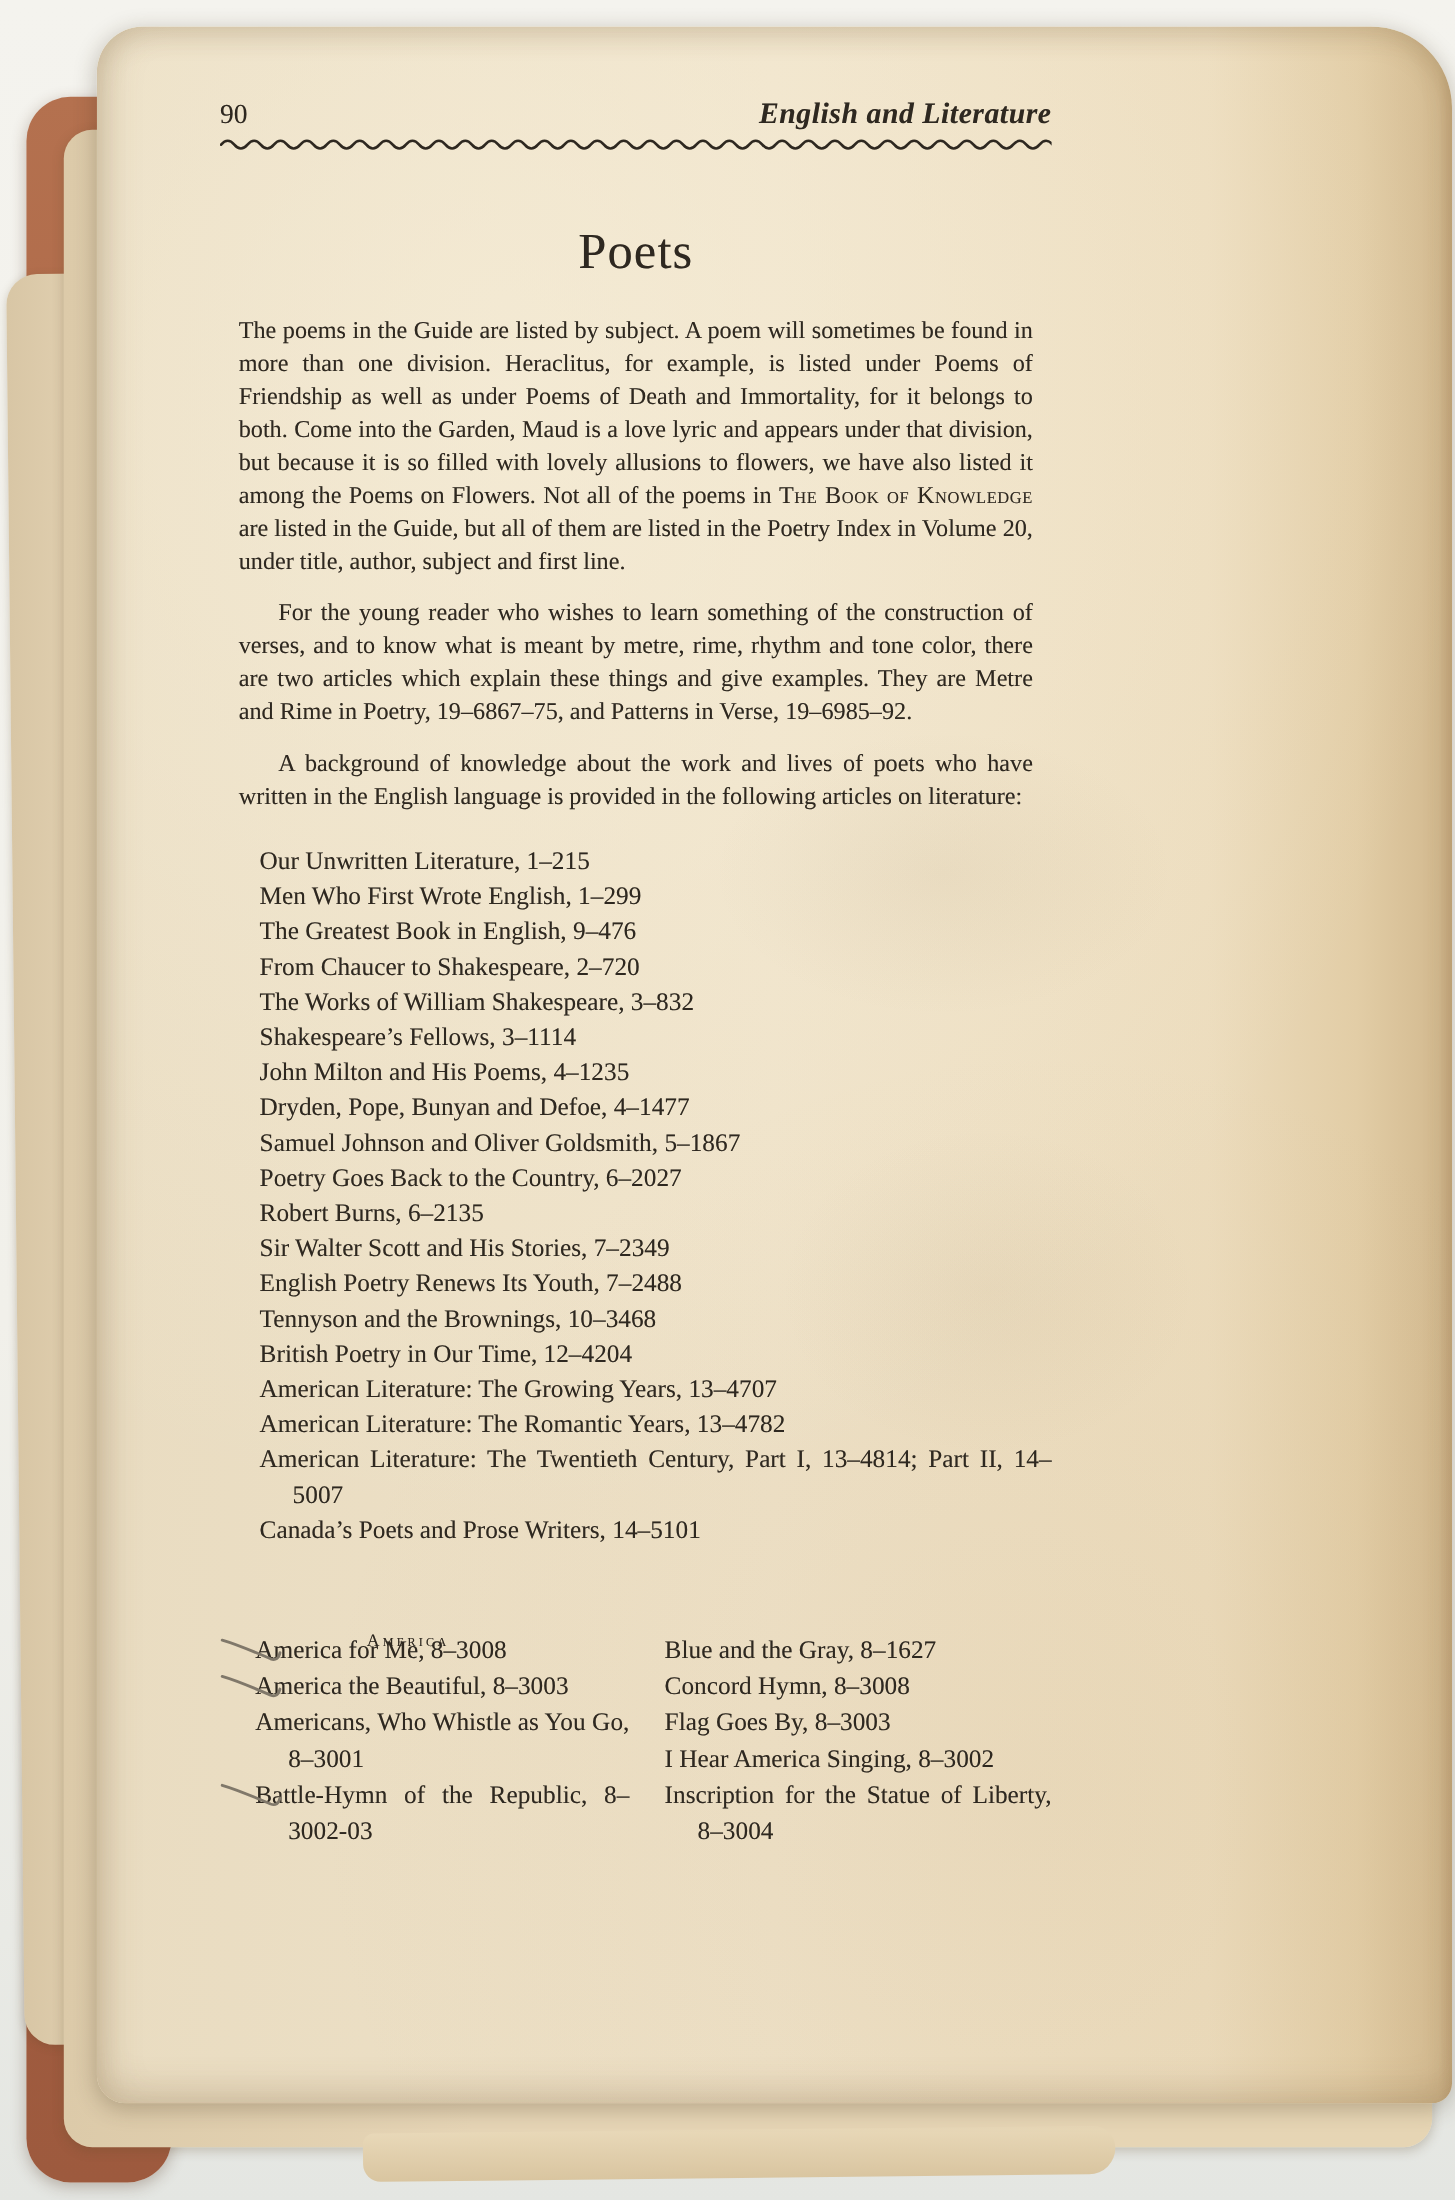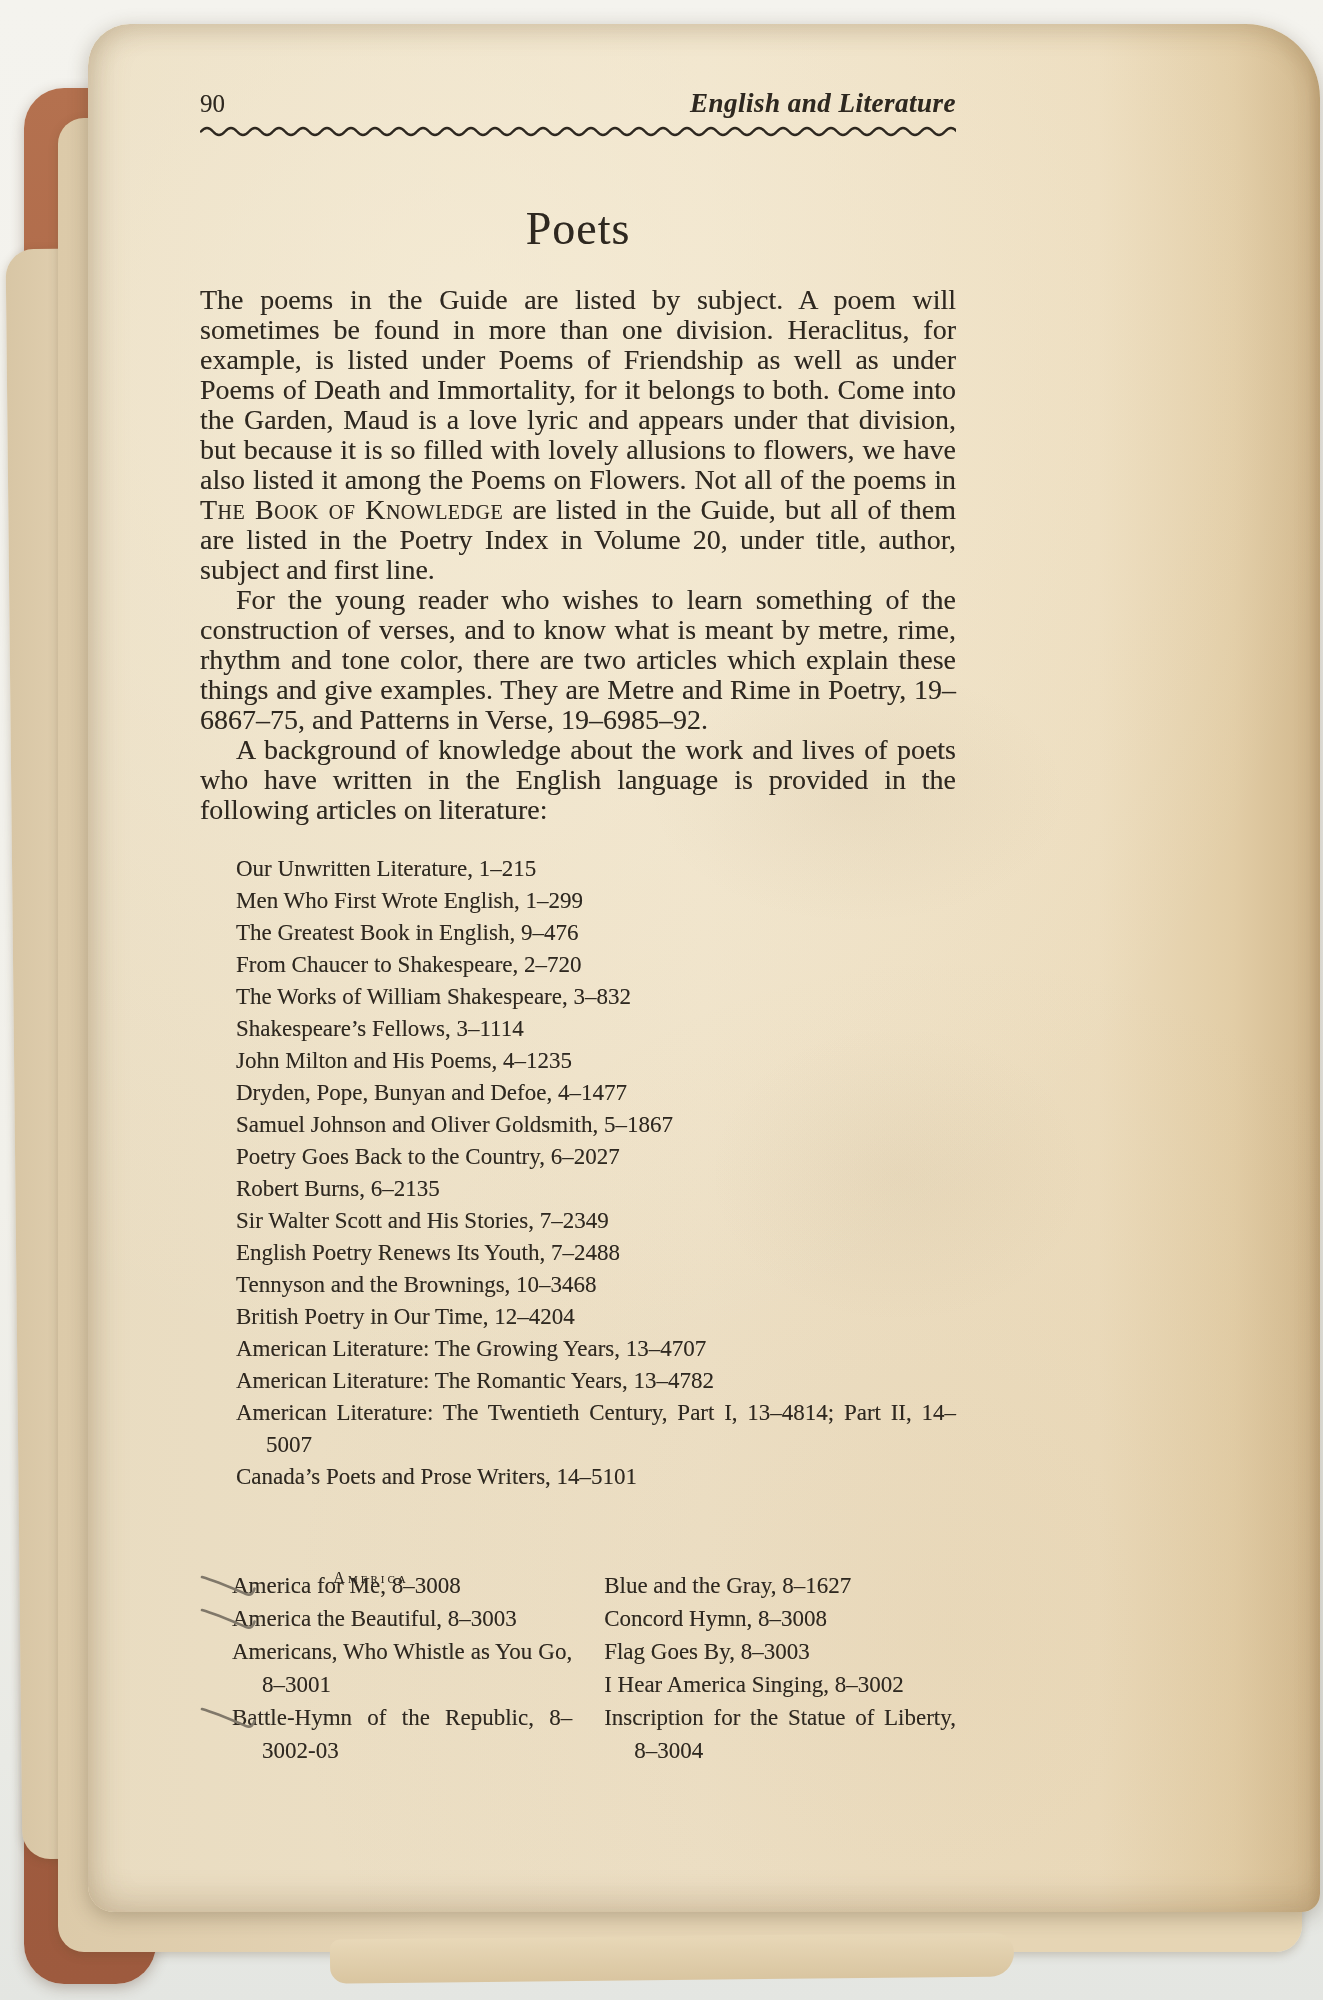--- a/index.html
+++ b/index.html
@@ -32,21 +32,21 @@
   .smudge{position:absolute;border-radius:50%;pointer-events:none;}
   .sm1{left:560px;top:640px;width:420px;height:260px;background:radial-gradient(closest-side,rgba(140,115,75,.07),rgba(140,115,75,0));}
   .sm2{left:620px;top:1000px;width:380px;height:300px;background:radial-gradient(closest-side,rgba(140,115,75,.06),rgba(140,115,75,0));}
   .content{position:absolute;left:112px;top:64px;width:756px;color:#2e2820;
     text-shadow:0 0 .6px rgba(46,40,32,.35);}
   .hdr{display:flex;justify-content:space-between;align-items:baseline;height:30px;}
   .pagenum{font-size:25px;font-family:Liberation Serif, serif;}
   .runtitle{font-style:italic;font-weight:600;font-size:27px;letter-spacing:.5px;}
   .wavy{display:block;margin-top:7px;width:756px;height:12px;}
   .title{margin:66px 0 0 0;text-align:center;font-weight:400;font-size:46px;line-height:52px;letter-spacing:1px;}
-  .body-para{margin:0;text-align:justify;font-size:28px;line-height:30px;text-indent:36px;}
+  .body-para{margin:17px;text-align:justify;font-size:22px;line-height:30px;text-indent:36px;}
   .body-para.first{margin-top:30px;text-indent:0;}
   .smallcaps{font-variant:small-caps;letter-spacing:.5px;}
   ul.articles{list-style:none;margin:28px 0 0 0;padding:0 0 0 36px;font-size:23px;line-height:32px;}
   ul.articles li{padding-left:30px;text-indent:-30px;text-align:justify;}
   .america{position:relative;margin-top:76px;height:310px;}
   .america-heading{position:absolute;left:-20px;top:0;width:382px;margin:0;text-align:center;
     font-weight:400;font-size:16px;font-variant:small-caps;letter-spacing:3px;}
   .america-cols{display:flex;}
   ul.col{list-style:none;margin:0;padding:0;font-size:23px;line-height:33px;}
   ul.col li{position:relative;padding-left:30px;text-indent:-30px;text-align:justify;margin-left:32px;}

